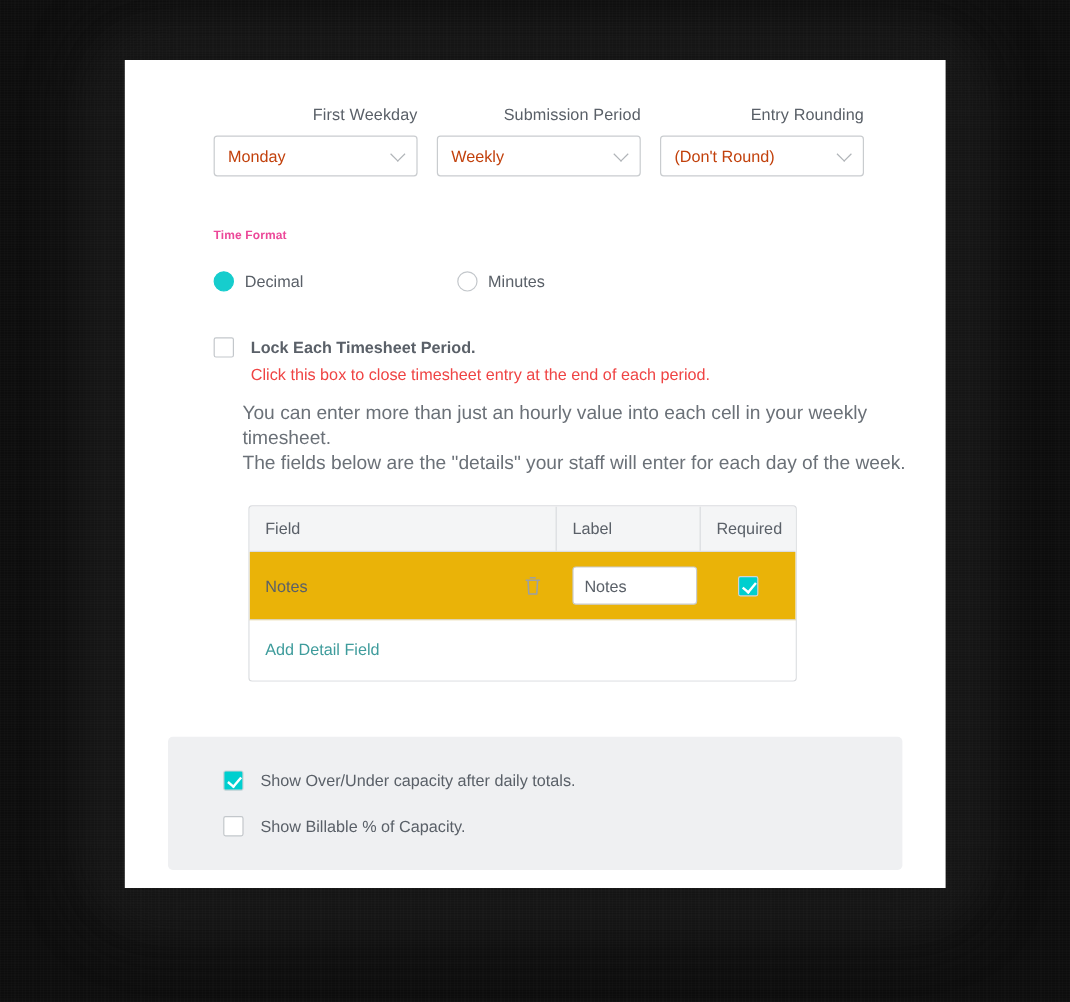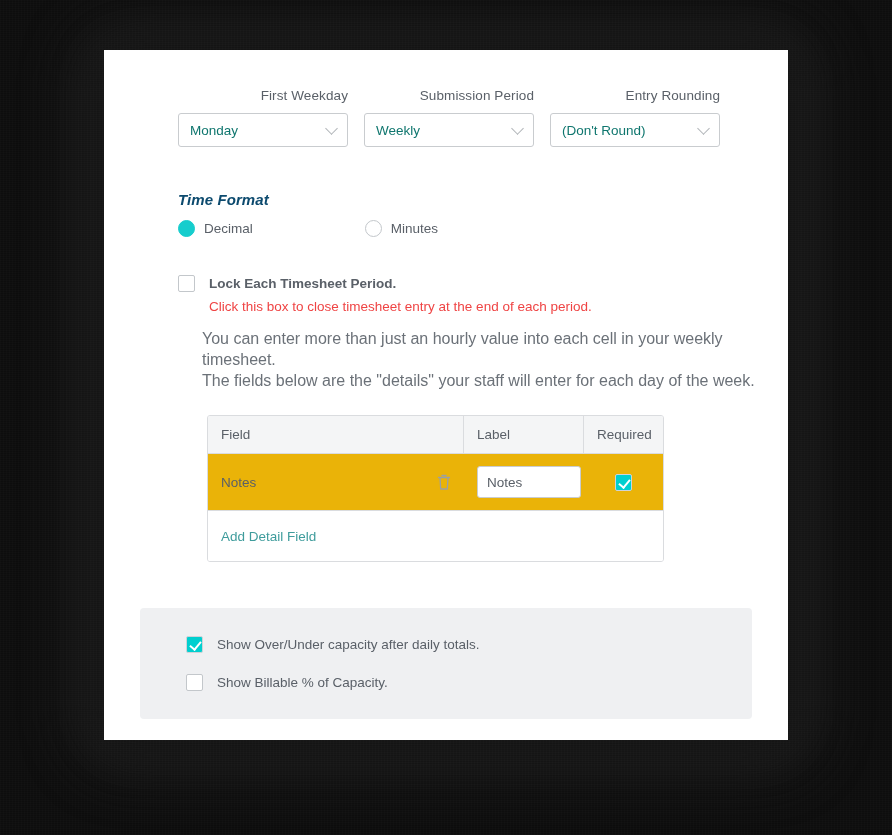--- a/index.html
+++ b/index.html
@@ -76,43 +76,42 @@
   .select-box {
     position: relative;
     height: 34px;
     border: 1px solid #c9cccf;
     border-radius: 3px;
     background: #fff;
     display: flex;
     align-items: center;
     padding: 0 30px 0 11px;
     font-size: 13.5px;
-    color: #0f766e;
+    color: #c2410c;
   }
   .chev {
     position: absolute;
     right: 11px; top: 50%;
     width: 9px; height: 9px;
     margin-top: -6px;
     border-right: 1.6px solid #b0b4b8;
     border-bottom: 1.6px solid #b0b4b8;
     transform: rotate(45deg);
   }
 
   
   .sec-head {
-    font-size: 15px;
+    font-size: 10px;
     font-weight: bold;
-    color: #0c4a6e;
+    color: #ec4899;
     letter-spacing: .1px;
-    font-style: italic;
   }
 
   .time-format { padding: 44px 0 0 74px; }
-  .radio-row { display: flex; margin-top: 12px; }
+  .radio-row { display: flex; margin-top: 24px; gap: 16px; }
   .radio-item {
     display: flex;
     align-items: center;
     font-size: 13.5px;
     color: #5a6068;
   }
   .radio-item + .radio-item { margin-left: 112px; }
   .radio {
     width: 17px; height: 17px;
     border-radius: 50%;

